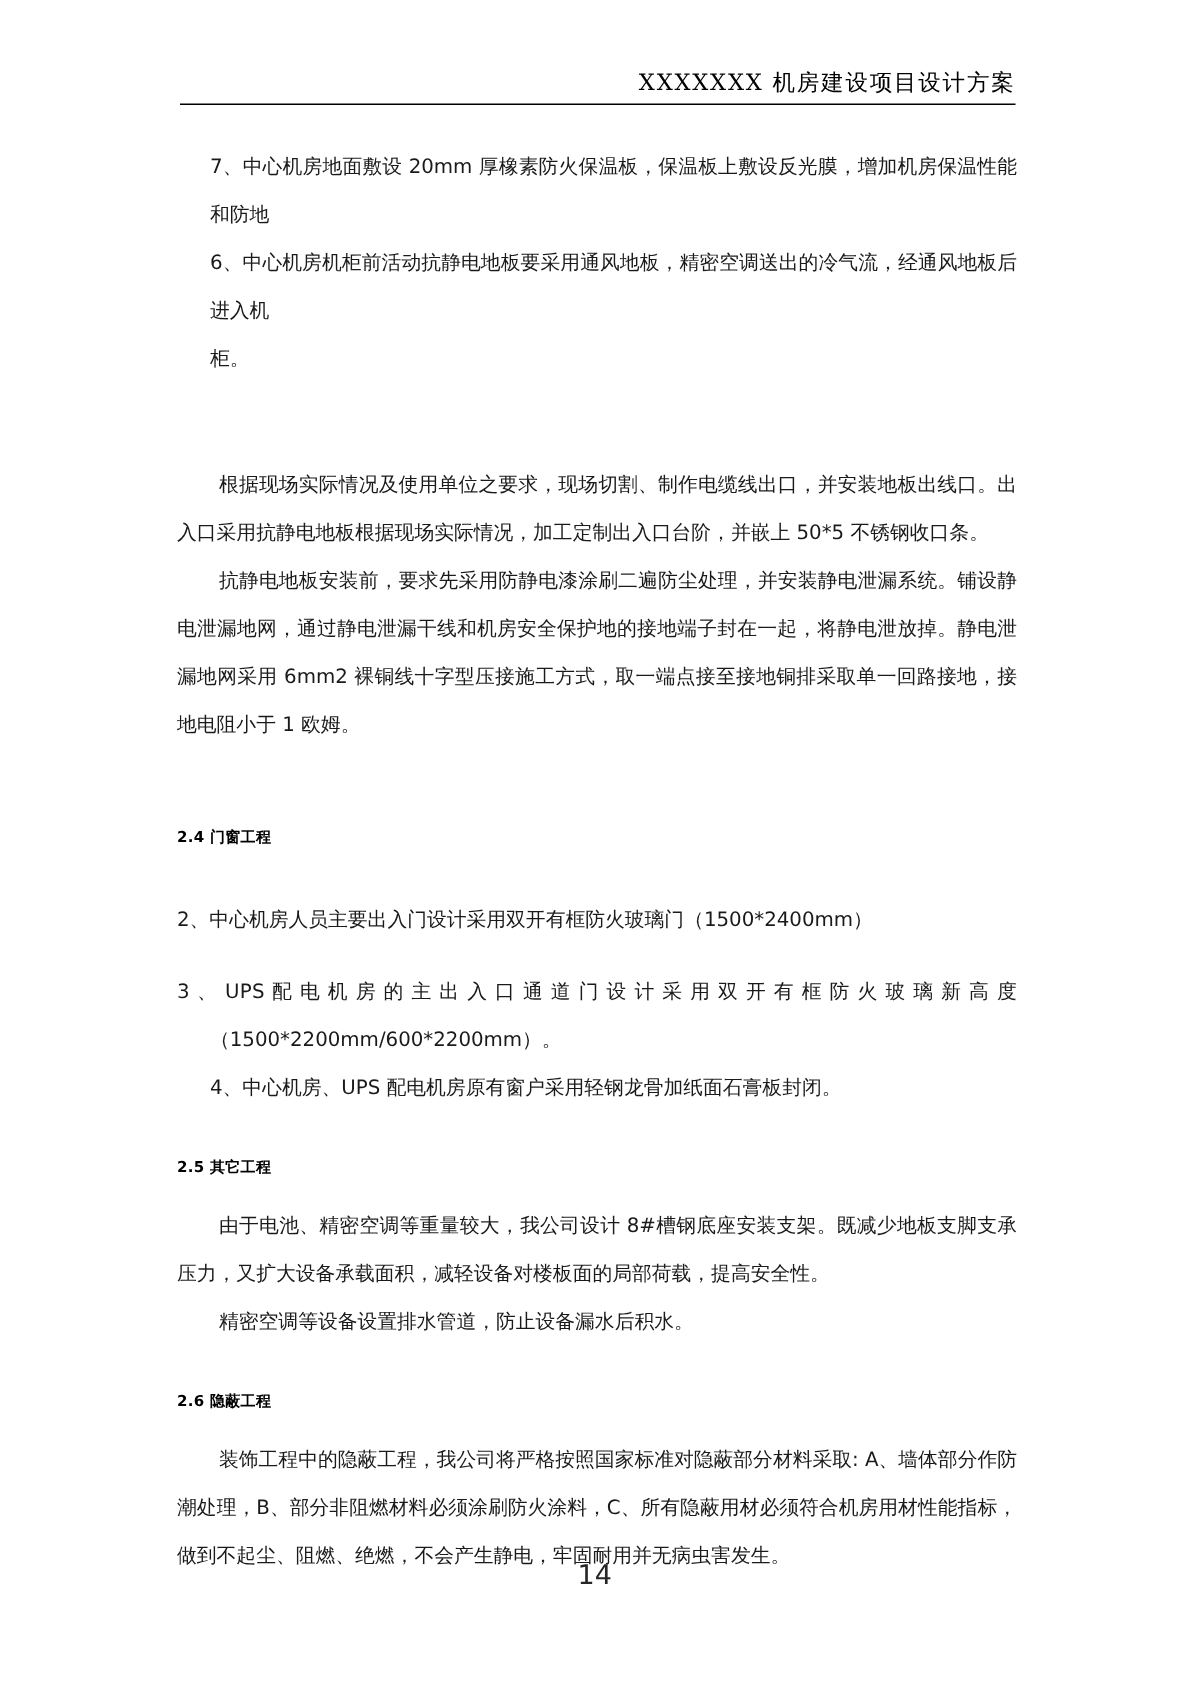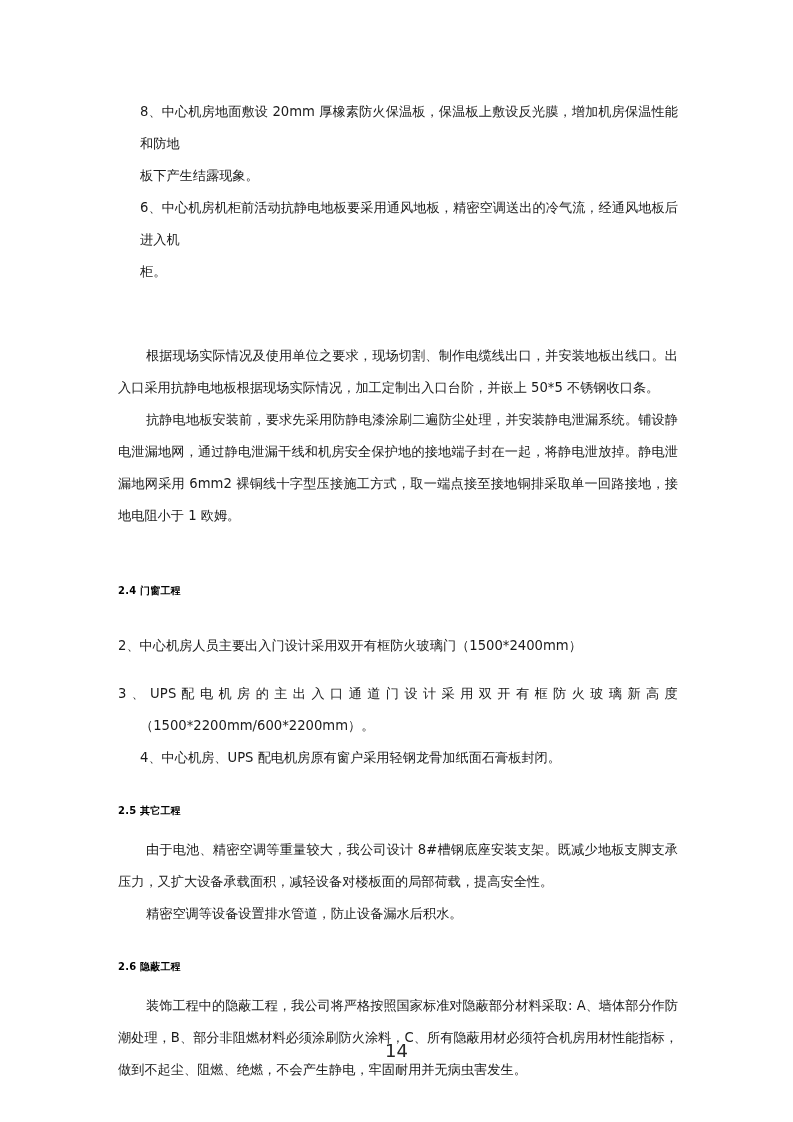--- a/index.html
+++ b/index.html
@@ -125,25 +125,28 @@
     font-size: 18px;
     color: #262626;
     font-family: "DejaVu Sans", "Liberation Sans", sans-serif;
   }
 </style>
 </head>
 <body>
 
 <div class="page">
 
+  <div class="header">
+    <div class="header-title">XXXXXXX 机房建设项目设计方案</div>
+    <div class="header-rule"></div>
+  </div>
 
   <div class="content">
 
-    <p class="p-num">8、中心机房地面敷设 20mm 厚橡素防火保温板，保温板上敷设反光膜，增加机房保温性能和防地</p>
-    <p class="p-num-cont">板下产生结露现象。</p>
+    <p class="p-num">7、中心机房地面敷设 20mm 厚橡素防火保温板，保温板上敷设反光膜，增加机房保温性能和防地</p>
 
     <p class="p-num">6、中心机房机柜前活动抗静电地板要采用通风地板，精密空调送出的冷气流，经通风地板后进入机</p>
     <p class="p-num-cont">柜。</p>
 
     <div class="gap-lg"></div>
     <div class="gap-md"></div>
 
 
     <p class="p-indent">根据现场实际情况及使用单位之要求，现场切割、制作电缆线出口，并安装地板出线口。出入口采用抗静电地板根据现场实际情况，加工定制出入口台阶，并嵌上 50*5 不锈钢收口条。</p>
 

